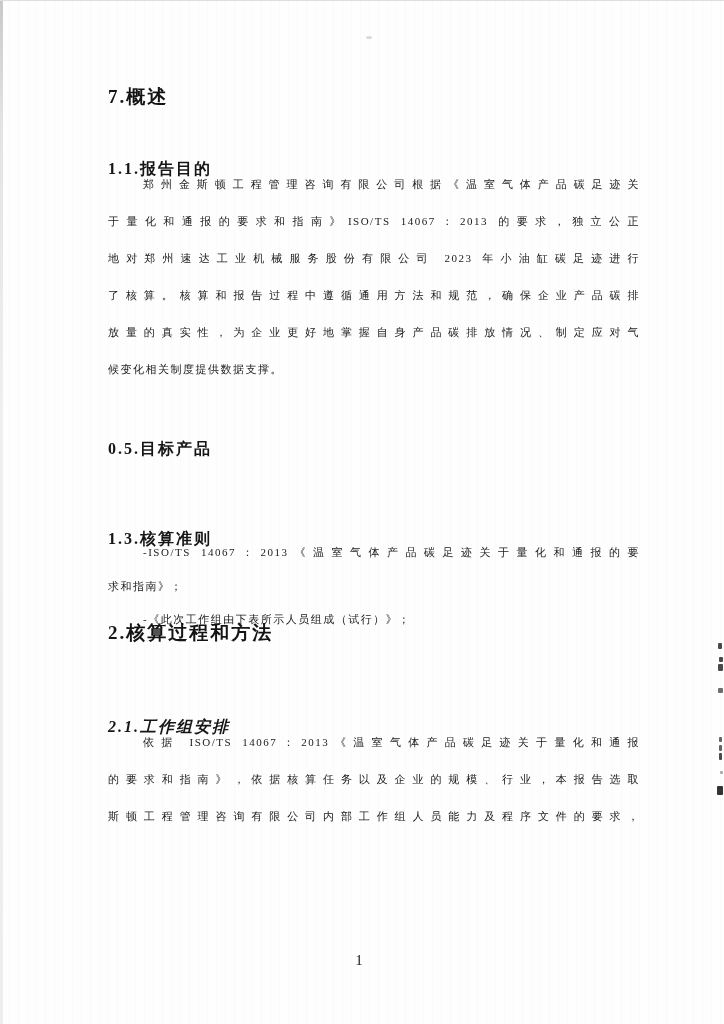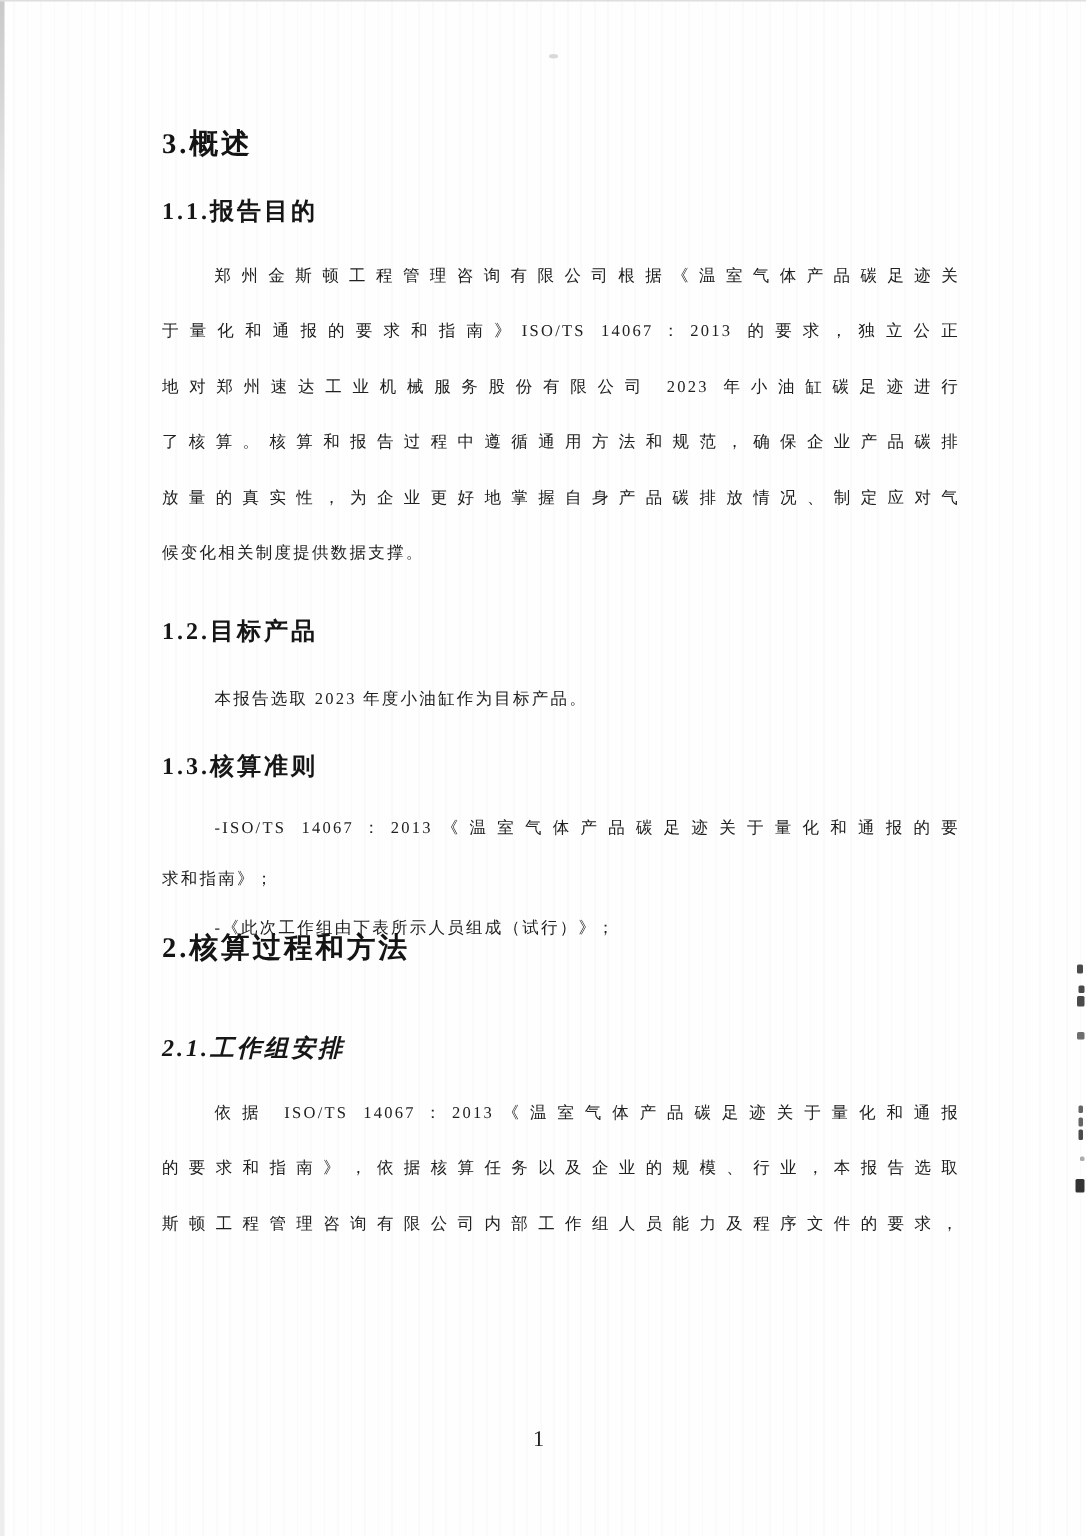--- a/index.html
+++ b/index.html
@@ -21,21 +21,21 @@
     background:linear-gradient(180deg,#c9c9c9 0%,#e3e3e3 12%,#efefef 40%,#ededed 100%);
   }
   .edge-top{
     position:absolute;left:0;top:0;width:724px;height:1px;background:#dedede;
   }
   .block{position:absolute;left:108px;width:532px;}
   .h1{
     font-size:19px;font-weight:700;color:#141414;letter-spacing:2px;line-height:26px;
   }
   .h2{
-    font-size:16px;font-weight:700;color:#161616;letter-spacing:2px;line-height:24px;
+    font-size:16px;font-weight:700;color:#161616;letter-spacing:2px;line-height:24px;margin-top:27px;
   }
   .para{font-size:11px;letter-spacing:1.5px;color:#202020;}
   .lh37 .line{line-height:37px;height:37px;}
   .lh33 .line{line-height:33.5px;height:33.5px;}
   .line{white-space:nowrap;overflow:visible;}
   .line.j{
     white-space:normal;
     text-align:justify;
     text-align-last:justify;
     -moz-text-align-last:justify;
@@ -50,38 +50,35 @@
 </style>
 </head>
 <body>
 
 <div class="page">
 
   <div class="edge-left"></div>
   <div class="edge-top"></div>
   <div class="smudge" style="left:366px;top:36px;width:6px;height:3px;"></div>
 
-  <div class="block h1" style="top:84px;">3.概述</div>
+  <div class="block h1" style="top:84px;">7.概述</div>
 
   <div class="block h2" style="top:130px;">1.1.报告目的</div>
 
   <div class="block para lh37" style="top:166px;">
     <div class="line j indent">郑州金斯顿工程管理咨询有限公司根据《温室气体产品碳足迹关</div>
     <div class="line j">于量化和通报的要求和指南》ISO/TS 14067：2013 的要求，独立公正</div>
     <div class="line j">地对郑州速达工业机械服务股份有限公司 2023 年小油缸碳足迹进行</div>
     <div class="line j">了核算。核算和报告过程中遵循通用方法和规范，确保企业产品碳排</div>
     <div class="line j">放量的真实性，为企业更好地掌握自身产品碳排放情况、制定应对气</div>
     <div class="line">候变化相关制度提供数据支撑。</div>
   </div>
 
-  <div class="block h2" style="top:410px;">1.2.目标产品</div>
+  <div class="block h2" style="top:410px;">0.5.目标产品</div>
 
-  <div class="block para lh37" style="top:448px;">
-    <div class="line indent">本报告选取 2023 年度小油缸作为目标产品。</div>
-  </div>
 
   <div class="block h2" style="top:500px;">1.3.核算准则</div>
 
   <div class="block para lh33" style="top:536px;">
     <div class="line j indent">-ISO/TS 14067：2013《温室气体产品碳足迹关于量化和通报的要</div>
     <div class="line">求和指南》；</div>
     <div class="line indent">-《此次工作组由下表所示人员组成（试行）》；</div>
   </div>
 
   <div class="block h1" style="top:620px;">2.核算过程和方法</div>

